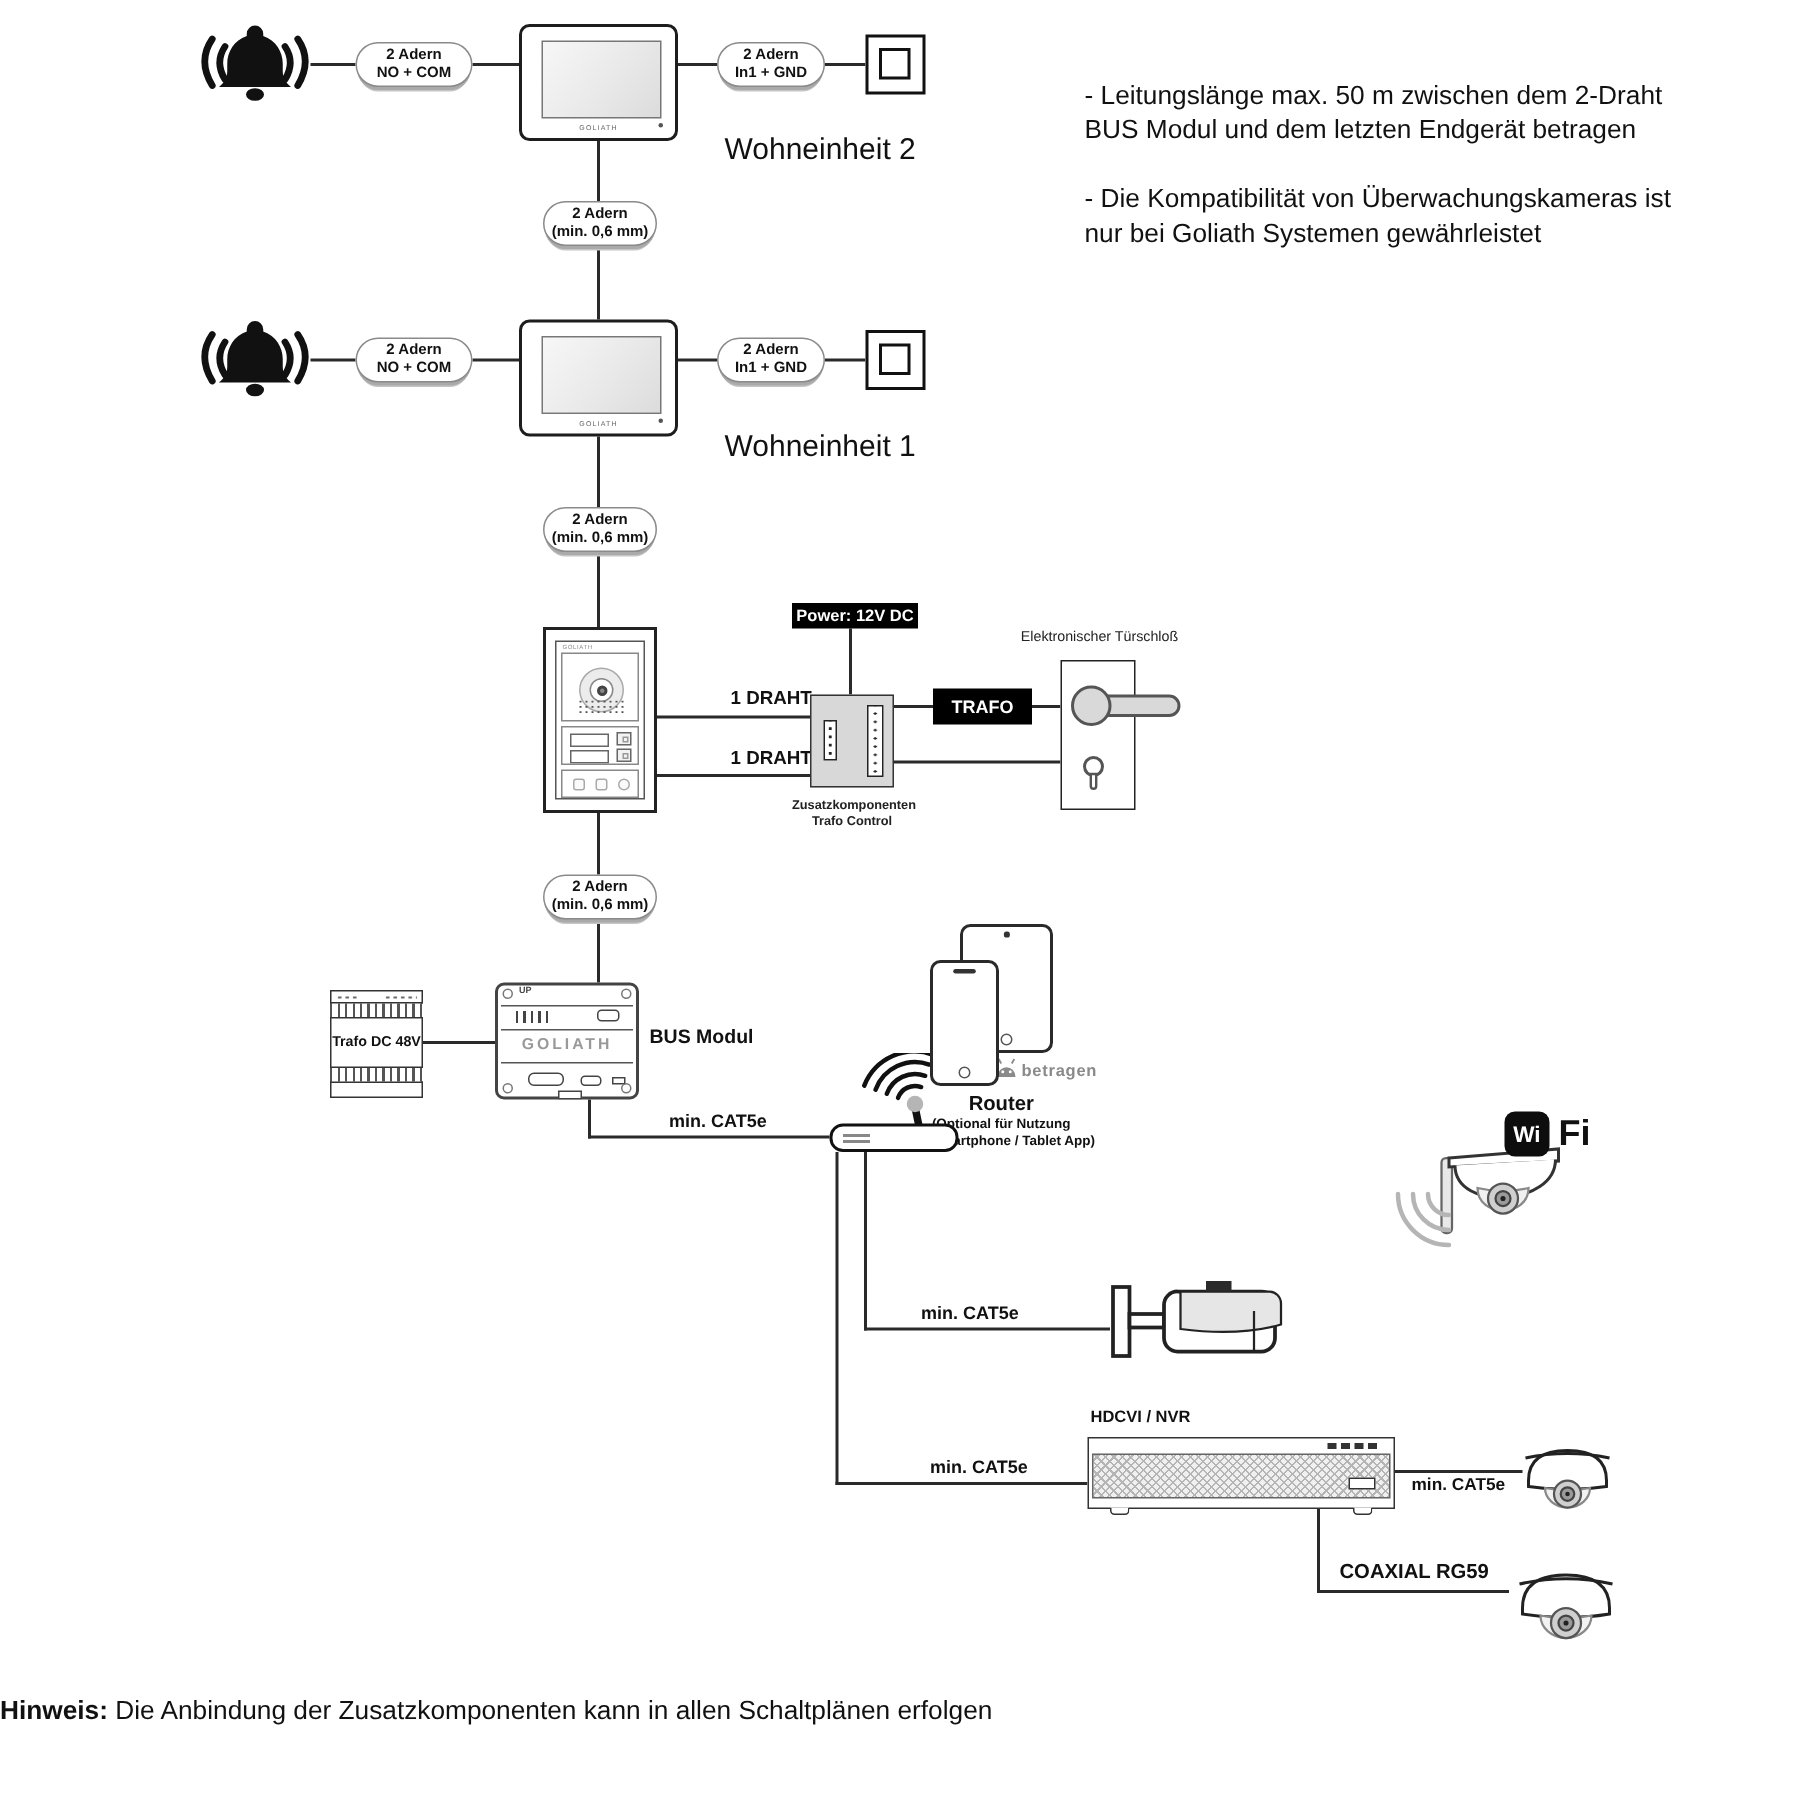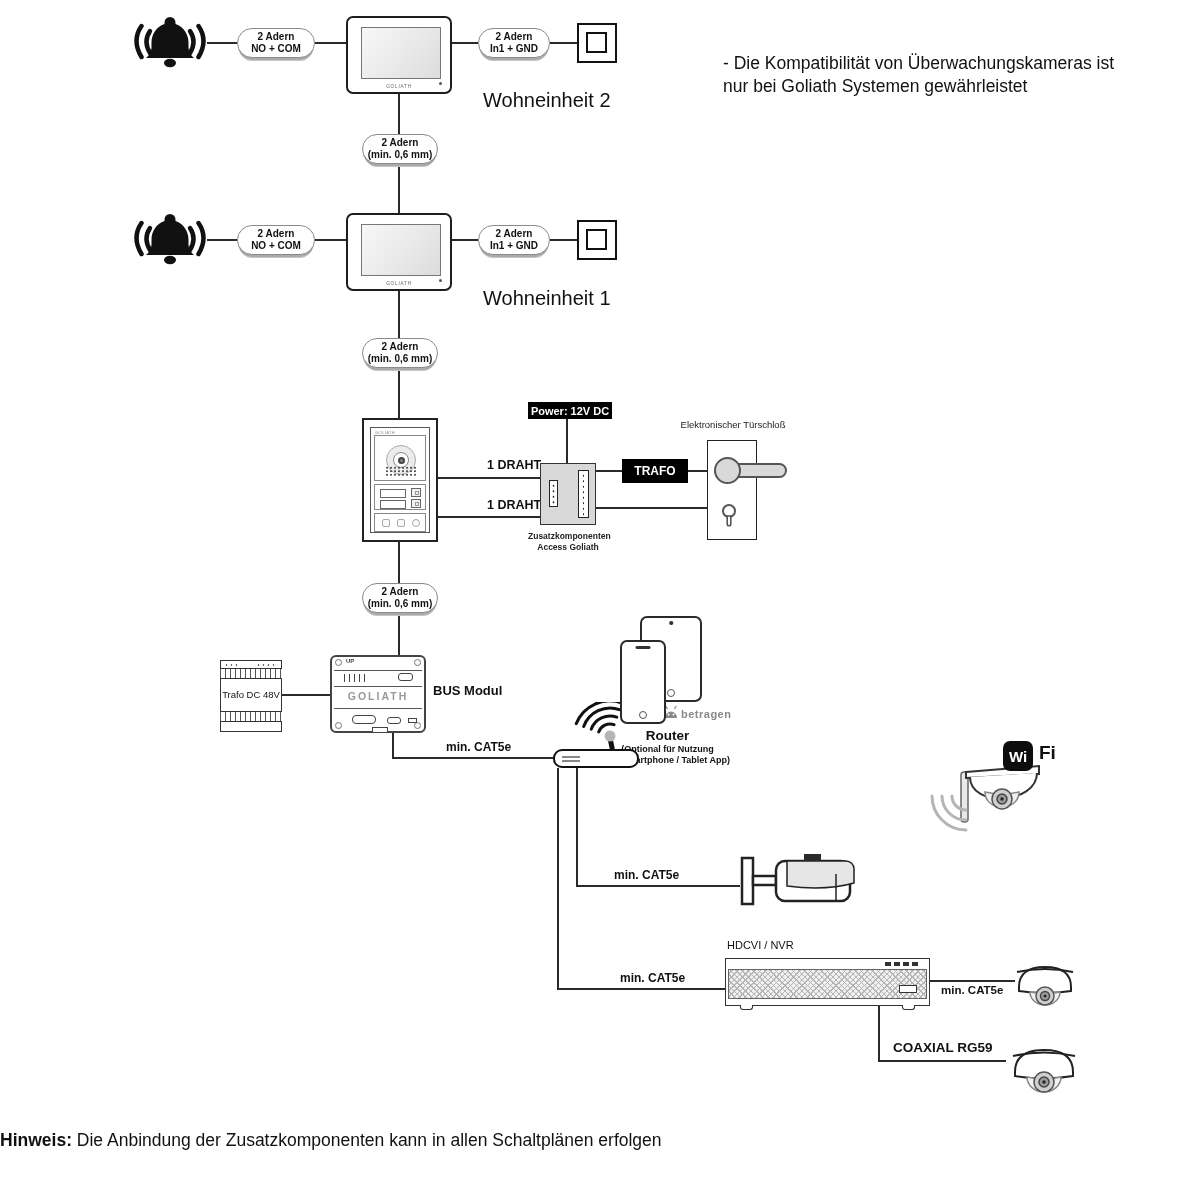--- a/index.html
+++ b/index.html
@@ -58,21 +58,21 @@
   
   .lock{position:absolute;left:707px;top:440px;width:50px;height:100px;border:1.5px solid #222;background:#fff;z-index:3}
   .lock-label{position:absolute;left:663px;top:419px;width:140px;text-align:center;font-size:9.5px;color:#222}
   .knob{position:absolute;left:714px;top:457px;width:27px;height:27px;border-radius:50%;background:#d9d9d9;border:2px solid #555;z-index:4}
   .lever{position:absolute;left:730px;top:463px;width:57px;height:15px;border-radius:8px;background:#d9d9d9;border:2px solid #555;z-index:3}
 
   
   .trafo48{position:absolute;left:220px;top:660px;width:62px;height:72px;border:1.5px solid #333;background:#fff;z-index:3}
   .rib{position:absolute;left:-1px;right:-1px;height:11px;border-top:1px solid #333;border-bottom:1px solid #333;
        background:repeating-linear-gradient(90deg,#555 0 1.5px,#fff 1.5px 5px)}
-  .t48-lab{position:absolute;left:0;right:0;top:28px;text-align:center;font-size:9.5px;font-weight:normal}
+  .t48-lab{position:absolute;left:0;right:0;top:28px;text-align:center;font-size:9.5px;font-weight:bold}
   .t48-dots{position:absolute;top:2px;height:4px;background:radial-gradient(#666 1px,transparent 1.2px);background-size:5px 4px}
 
   
   .bus{position:absolute;left:330px;top:655px;width:96px;height:78px;border:2px solid #444;border-radius:6px;background:#fff;z-index:3}
   .screw{position:absolute;width:7px;height:7px;border:1px solid #777;border-radius:50%;background:#fff}
   .bus-div{position:absolute;left:2px;right:2px;height:1px;background:#555}
   .bus-up{position:absolute;left:14px;top:1px;font-size:6px;color:#444;font-weight:bold}
   .bus-logo{position:absolute;left:0;right:0;top:33px;text-align:center;font-size:10.5px;font-weight:bold;letter-spacing:2px;color:#999}
   .port{position:absolute;border:1.5px solid #444;background:#fff}
   .bus-pins{position:absolute;left:12px;top:17px;width:22px;height:8px;
@@ -96,26 +96,26 @@
   .router-sub{position:absolute;left:575px;top:744px;width:185px;text-align:center;font-size:9px;font-weight:bold;line-height:1.25}
 
   
   .nvr{position:absolute;left:725px;top:958px;width:205px;height:48px;border:1.5px solid #333;background:#fff;z-index:3}
   .nvr-mesh{position:absolute;left:2px;right:2px;top:10px;bottom:6px;border:1px solid #666;background-color:#f0f0f0;
             background-image:repeating-linear-gradient(45deg,#b5b5b5 0 1px,transparent 1px 4px),
                              repeating-linear-gradient(-45deg,#b5b5b5 0 1px,transparent 1px 4px)}
   .led{position:absolute;top:3px;width:6px;height:4px;background:#333}
   .nvr-btn{position:absolute;right:12px;bottom:12px;width:18px;height:8px;border:1px solid #333;background:#fff;z-index:4}
   .foot{position:absolute;bottom:-5px;width:13px;height:5px;border:1px solid #333;border-top:none;background:#fff;border-radius:0 0 3px 3px}
-  .nvr-label{position:absolute;left:727px;top:939px;font-size:11px;font-weight:normal}
+  .nvr-label{position:absolute;left:727px;top:939px;font-size:11px;font-weight:bold}
 
   
   .wi-badge{position:absolute;left:1003px;top:741px;width:30px;height:30px;background:#0d0d0d;border-radius:7px;color:#fff;
             display:flex;align-items:center;justify-content:center;font-size:15px;font-weight:bold;z-index:5}
-  .fi-text{position:absolute;left:1039px;top:742px;font-size:19px;font-weight:bold;z-index:5}
+  .fi-text{position:absolute;left:1039px;top:742px;font-size:24px;font-weight:bold;z-index:5}
 
   .note-block{position:absolute;left:723px;top:52px;width:400px;font-size:17.5px;line-height:1.32}
   .note-block h3{font-size:17.5px;margin-bottom:1px}
   .note-block p{margin-bottom:23px}
   .hinweis{position:absolute;left:0;right:0;top:1130px;font-size:17.5px}
 
   .coax-label{position:absolute;left:893px;top:1040px;font-size:13.5px;font-weight:bold}
   svg{display:block}
   .abs{position:absolute}
 </style>
@@ -196,20 +196,21 @@
   <div class="unit-label" style="left:483px;top:287px">Wohneinheit 1</div>
 
   <div class="vl" style="left:398px;top:291px;height:47px"></div>
   <div class="pill" style="left:362px;top:338px;width:76px">
     <span>2 Adern</span>
     <span>(min. 0,6 mm)</span>
   </div>
   <div class="vl" style="left:398px;top:368px;height:50px"></div>
 
   <div class="note-block">
+    <p>- Leitungslänge max. 50 m zwischen dem 2-Draht BUS Modul und dem letzten Endgerät betragen</p>
     <p>- Die Kompatibilität von Überwachungskameras ist nur bei Goliath Systemen gewährleistet</p>
   </div>
 
   <div class="door">
     <div class="inner">
       <div class="ds-logo">GOLIATH</div>
       <div class="sec" style="top:7px;height:46px">
         <div class="cam-ring">
           <div class="cam-mid">
             <div class="cam-core"></div>
@@ -248,21 +249,21 @@
 
   <div class="blacklab" style="left:528px;top:402px;width:84px;height:17px;font-size:11px">Power: 12V DC</div>
   <div class="vl" style="left:566px;top:419px;height:44px"></div>
 
   <div class="access">
     <div class="pinhdr" style="left:8px;top:16px;width:9px;height:27px"></div>
     <div class="pinhdr" style="left:37px;top:6px;width:11px;height:48px"></div>
   </div>
   <div class="small-cap" style="left:528px;top:531px;width:80px">
     <div>Zusatzkomponenten</div>
-    <div>Access Goliath</div>
+    <div>Trafo Control</div>
   </div>
 
   <div class="hl" style="left:596px;top:470px;width:26px"></div>
   <div class="blacklab" style="left:622px;top:459px;width:66px;height:24px;font-size:12px">TRAFO</div>
   <div class="hl" style="left:688px;top:470px;width:19px"></div>
   <div class="hl" style="left:596px;top:507px;width:111px"></div>
 
   <div class="lock-label">Elektronischer Türschloß</div>
   <div class="lock">
     <div class="abs" style="left:12px;top:62px">

